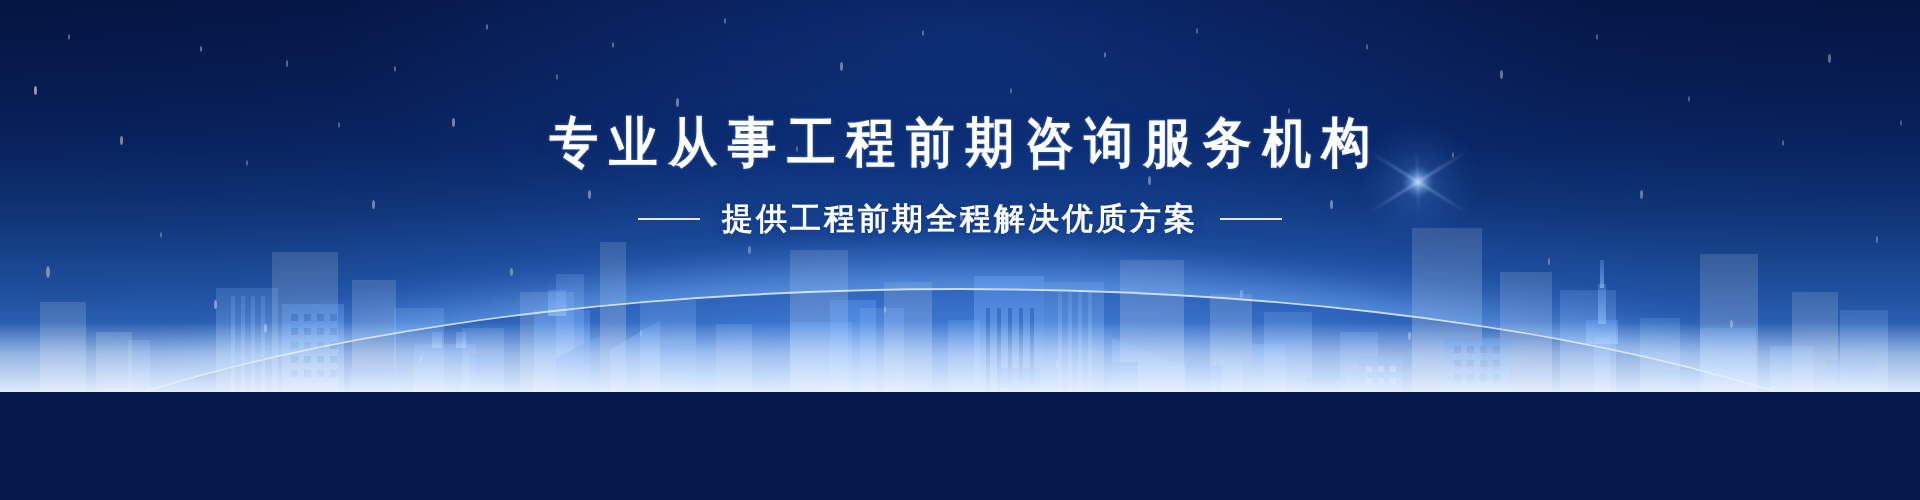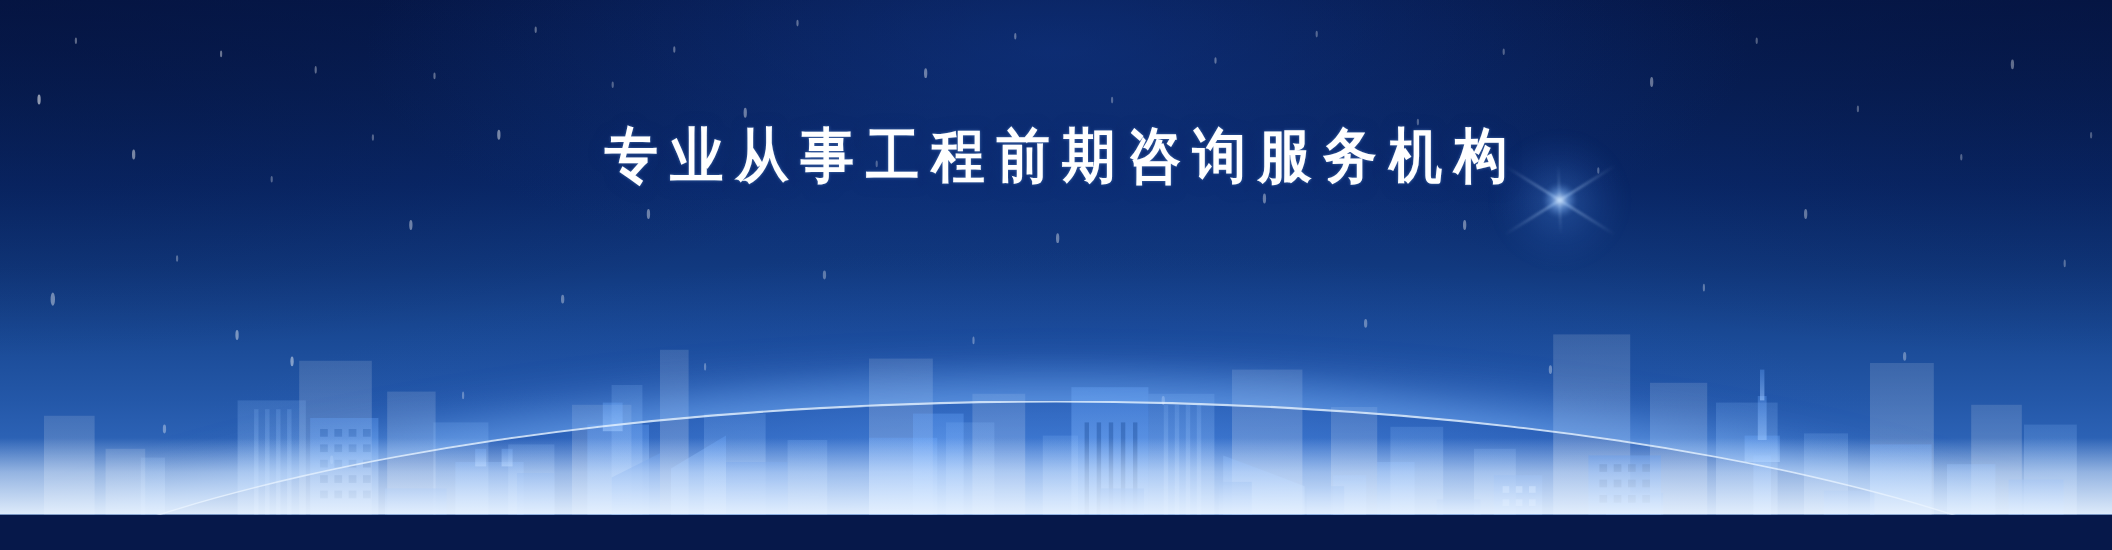--- a/index.html
+++ b/index.html
@@ -2,21 +2,21 @@
 <html><head>
 <meta charset="utf-8">
 <title>Banner</title>
 <style>
   html,body{margin:0;padding:0;background:#06184a;}
   *{box-sizing:border-box;}
 
   .banner{
     position:relative;
     width:1920px;
-    height:468px;
+    height:392px;
     overflow:hidden;
     font-family:"Liberation Sans","DejaVu Sans",sans-serif;
     background:
       radial-gradient(ellipse 1200px 420px at 50% 118%, #7fb4ff 0%, rgba(86,150,245,0.55) 28%, rgba(40,92,200,0.18) 55%, rgba(10,40,120,0) 78%),
       linear-gradient(180deg,
         #061a4e 0%,
         #08225c 18%,
         #0a2a6d 36%,
         #11397f 52%,
         #1a4a96 66%,
@@ -403,16 +403,21 @@
   </div>
 
   <div class="horizon"></div>
   <div class="horizon-rim"></div>
   <div class="bottom-fade"></div>
 
   <div class="content">
 
     <h1 class="headline">专业从事工程前期咨询服务机构</h1>
 
+    <div class="sub-row">
+      <span class="rule"></span>
+      <div class="subhead">提供工程前期全程解决优质方案</div>
+      <span class="rule"></span>
+    </div>
 
   </div>
 
 </div>
 
 </body></html>

